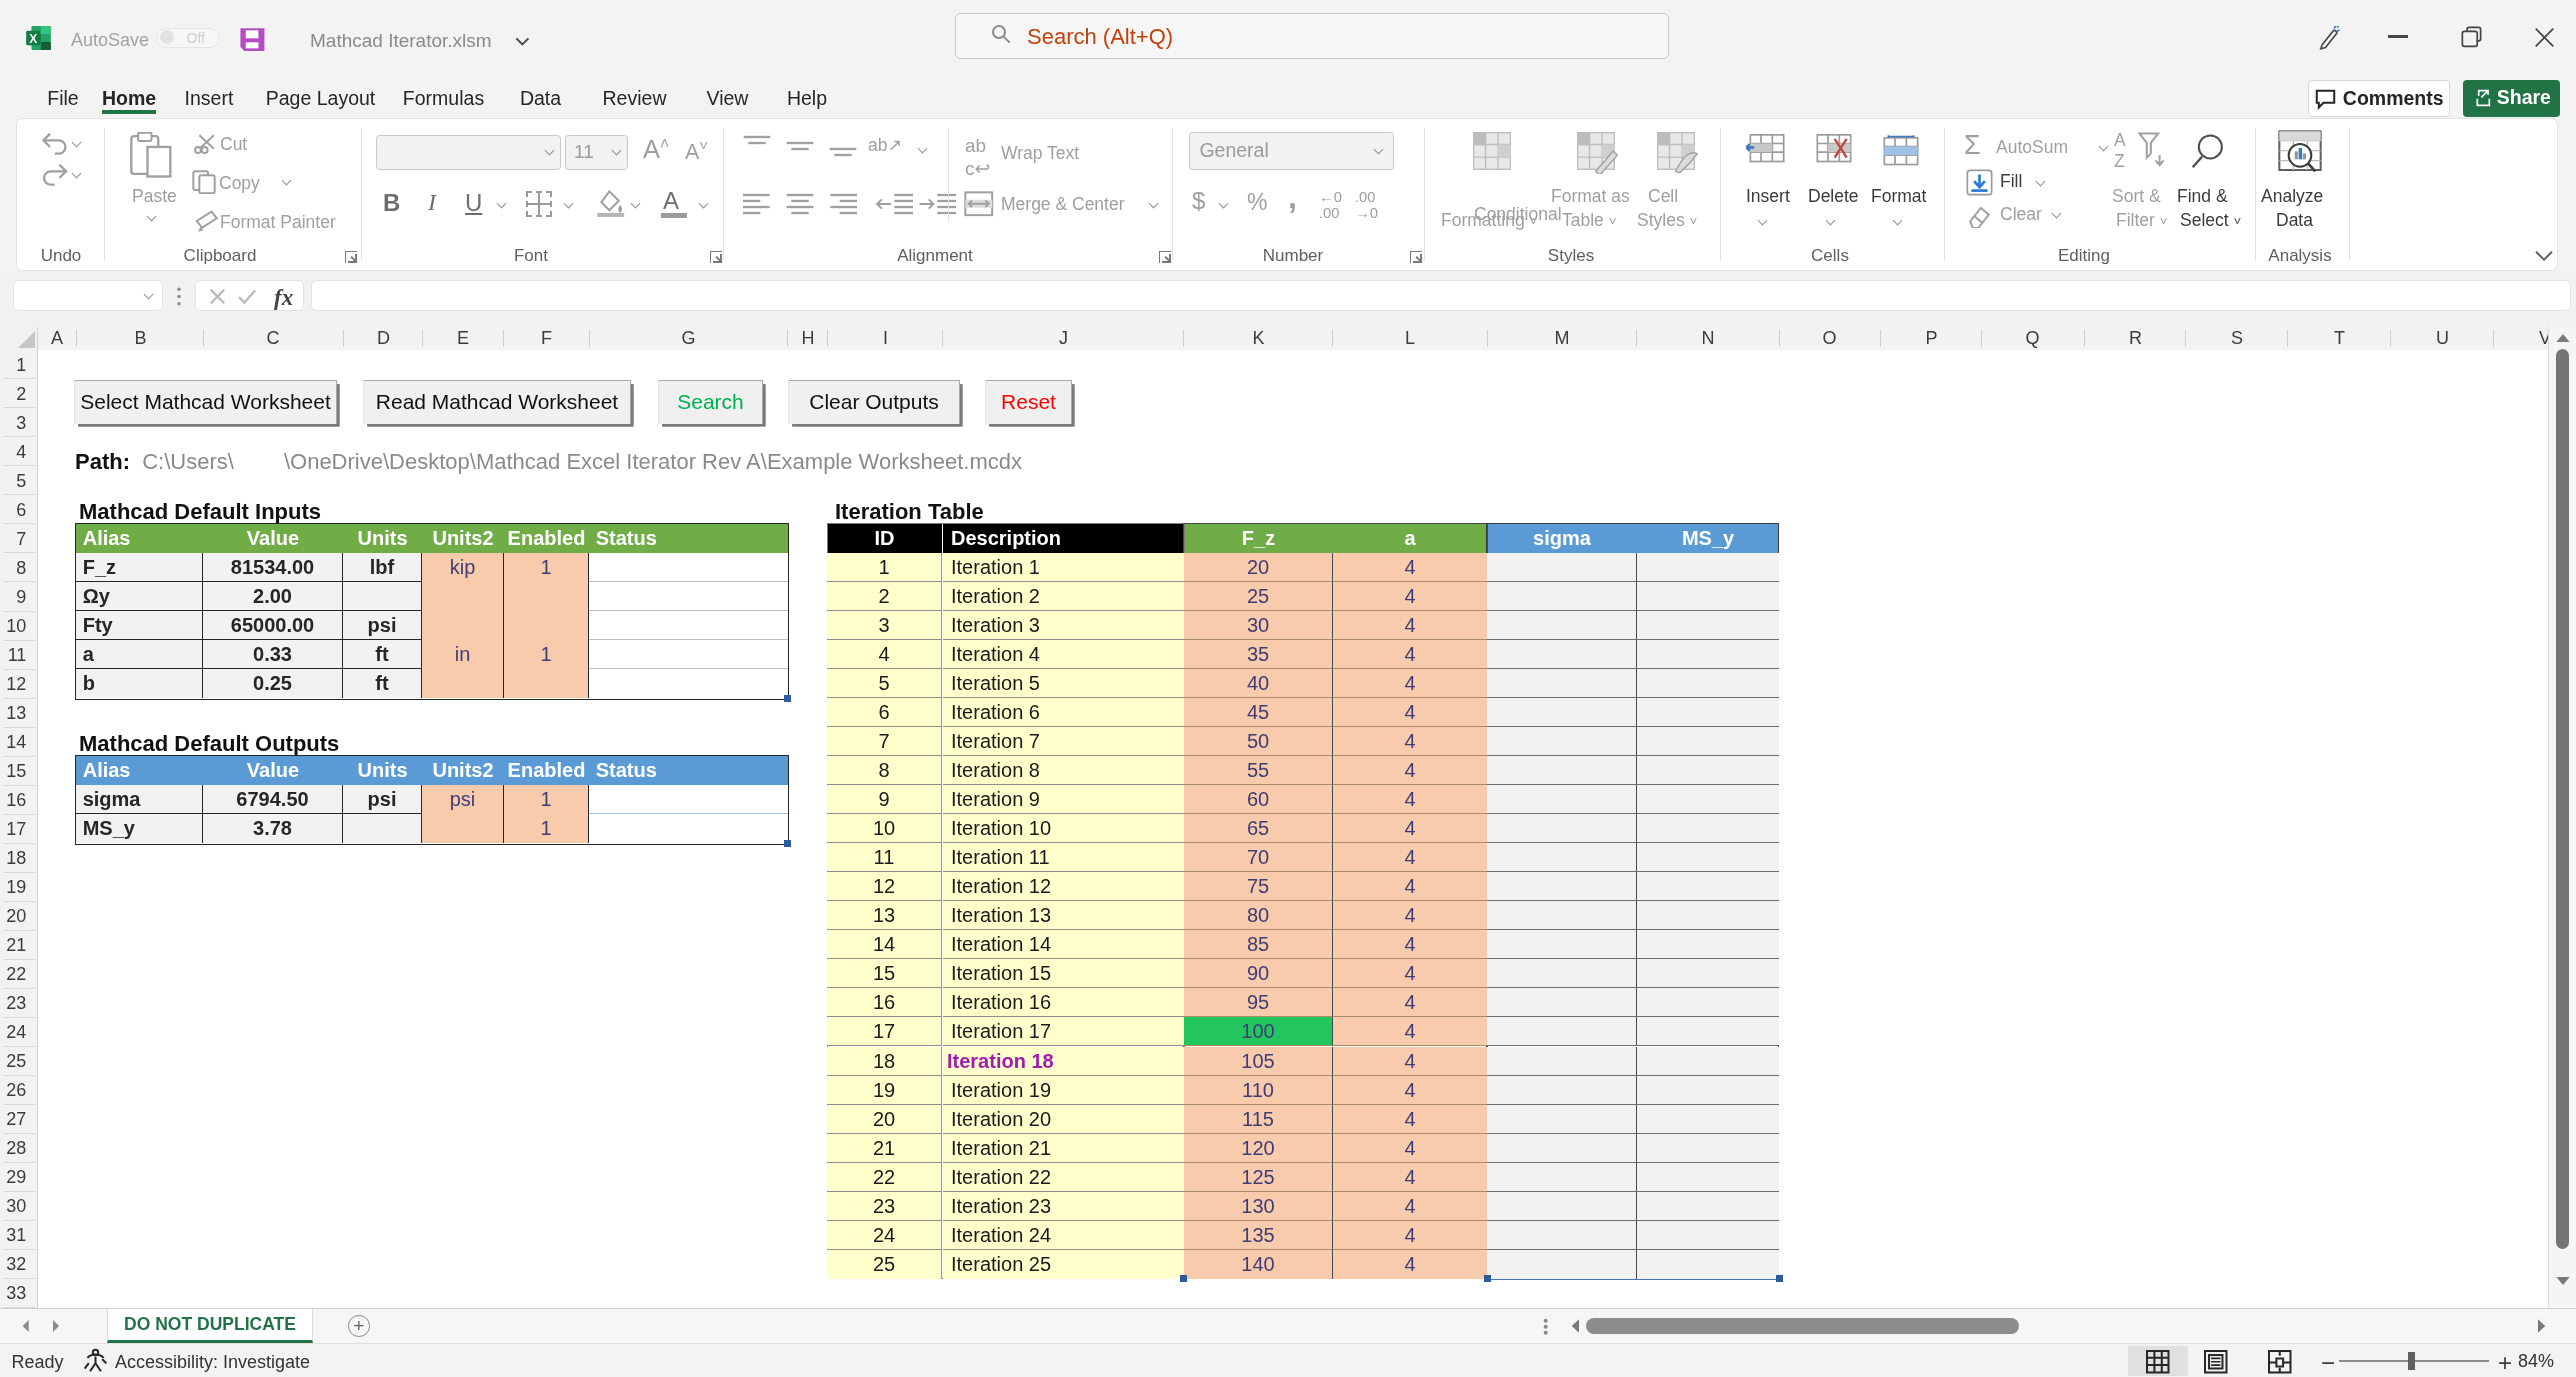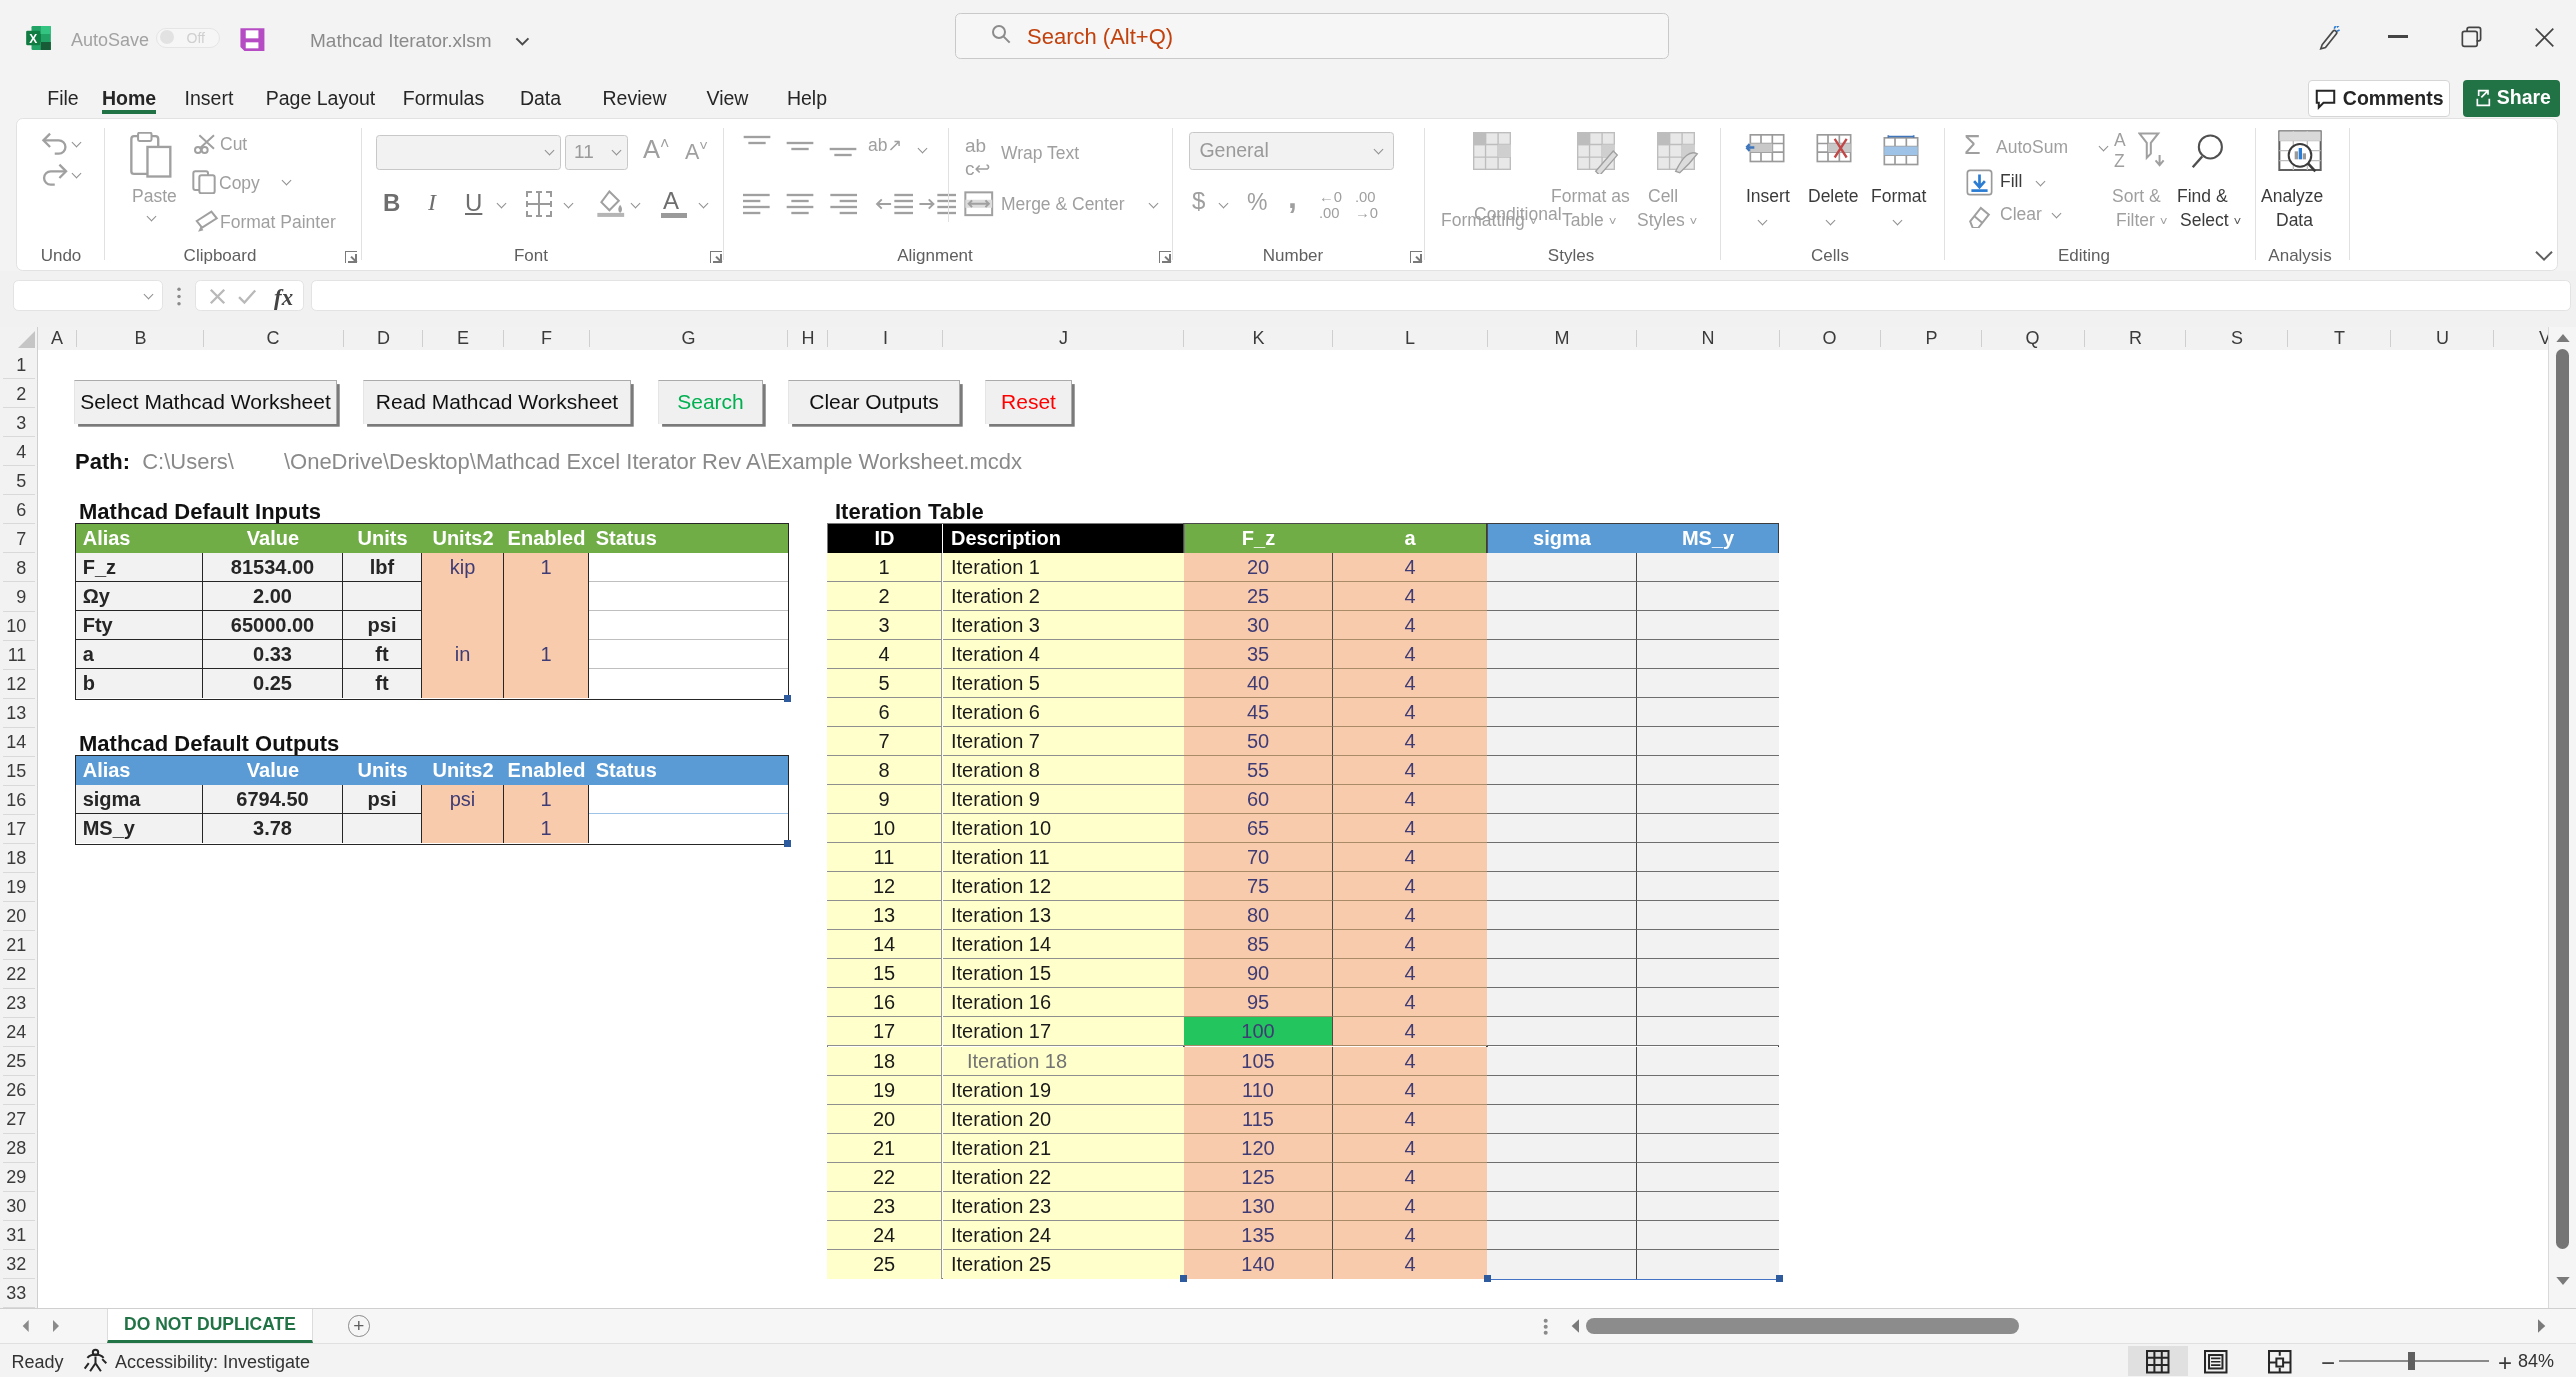--- a/index.html
+++ b/index.html
@@ -681,21 +681,21 @@
 <div class="cell" style="left:1295px;top:638px;width:154px;height:29px;background:#F8CBAD;line-height:29px;font-size:20px;color:#3f3c75;text-align:center;border-bottom:0.7px solid #a98b68;">4</div>
 <div class="cell" style="left:1449px;top:638px;width:150px;height:29px;background:#F2F2F2;line-height:29px;font-size:20px;color:#3f3c75;text-align:center;border-right:0.7px solid #4a4a4a;border-bottom:0.7px solid #6e6e6e;"></div>
 <div class="cell" style="left:1599px;top:638px;width:142px;height:29px;background:#F2F2F2;line-height:29px;font-size:20px;color:#3f3c75;text-align:center;border-bottom:0.7px solid #6e6e6e;"></div>
 <div class="cell" style="left:789px;top:667px;width:115px;height:29px;background:#FFFFCC;line-height:29px;font-size:20px;color:#1a1a1a;text-align:center;border-right:0.7px solid #9a9a9a;border-bottom:0.7px solid #8f8f8f;">17</div>
 <div class="cell" style="left:905px;top:667px;width:241px;height:29px;background:#FFFFCC;line-height:29px;font-size:20px;color:#1a1a1a;text-align:left;padding-left:8px;border-bottom:0.7px solid #8f8f8f;">Iteration 17</div>
 <div class="cell" style="left:1146px;top:667px;width:149px;height:29px;background:#22c55e;line-height:29px;font-size:20px;color:#3f3c75;text-align:center;border-right:0.7px solid #4a4a4a;border-bottom:0.7px solid #a98b68;">100</div>
 <div class="cell" style="left:1295px;top:667px;width:154px;height:29px;background:#F8CBAD;line-height:29px;font-size:20px;color:#3f3c75;text-align:center;border-bottom:0.7px solid #a98b68;">4</div>
 <div class="cell" style="left:1449px;top:667px;width:150px;height:29px;background:#F2F2F2;line-height:29px;font-size:20px;color:#3f3c75;text-align:center;border-right:0.7px solid #4a4a4a;border-bottom:0.7px solid #6e6e6e;"></div>
 <div class="cell" style="left:1599px;top:667px;width:142px;height:29px;background:#F2F2F2;line-height:29px;font-size:20px;color:#3f3c75;text-align:center;border-bottom:0.7px solid #6e6e6e;"></div>
 <div class="cell" style="left:789px;top:697px;width:115px;height:29px;background:#FFFFCC;line-height:29px;font-size:20px;color:#1a1a1a;text-align:center;border-right:0.7px solid #9a9a9a;border-bottom:0.7px solid #8f8f8f;">18</div>
-<div class="cell" style="left:905px;top:697px;width:241px;height:29px;background:#FFFFCC;line-height:29px;font-size:20px;color:#737373;text-align:left;padding-left:24px;border-bottom:0.7px solid #8f8f8f;">Iteration 18</div>
+<div class="cell" style="left:905px;top:697px;width:241px;height:29px;background:#FFFFCC;line-height:29px;font-size:20px;color:#a21caf;text-align:left;padding-left:4px;border-bottom:0.7px solid #8f8f8f;font-weight:bold;">Iteration 18</div>
 <div class="cell" style="left:1146px;top:697px;width:149px;height:29px;background:#F8CBAD;line-height:29px;font-size:20px;color:#3f3c75;text-align:center;border-right:0.7px solid #4a4a4a;border-bottom:0.7px solid #a98b68;">105</div>
 <div class="cell" style="left:1295px;top:697px;width:154px;height:29px;background:#F8CBAD;line-height:29px;font-size:20px;color:#3f3c75;text-align:center;border-bottom:0.7px solid #a98b68;">4</div>
 <div class="cell" style="left:1449px;top:697px;width:150px;height:29px;background:#F2F2F2;line-height:29px;font-size:20px;color:#3f3c75;text-align:center;border-right:0.7px solid #4a4a4a;border-bottom:0.7px solid #6e6e6e;"></div>
 <div class="cell" style="left:1599px;top:697px;width:142px;height:29px;background:#F2F2F2;line-height:29px;font-size:20px;color:#3f3c75;text-align:center;border-bottom:0.7px solid #6e6e6e;"></div>
 <div class="cell" style="left:789px;top:726px;width:115px;height:29px;background:#FFFFCC;line-height:29px;font-size:20px;color:#1a1a1a;text-align:center;border-right:0.7px solid #9a9a9a;border-bottom:0.7px solid #8f8f8f;">19</div>
 <div class="cell" style="left:905px;top:726px;width:241px;height:29px;background:#FFFFCC;line-height:29px;font-size:20px;color:#1a1a1a;text-align:left;padding-left:8px;border-bottom:0.7px solid #8f8f8f;">Iteration 19</div>
 <div class="cell" style="left:1146px;top:726px;width:149px;height:29px;background:#F8CBAD;line-height:29px;font-size:20px;color:#3f3c75;text-align:center;border-right:0.7px solid #4a4a4a;border-bottom:0.7px solid #a98b68;">110</div>
 <div class="cell" style="left:1295px;top:726px;width:154px;height:29px;background:#F8CBAD;line-height:29px;font-size:20px;color:#3f3c75;text-align:center;border-bottom:0.7px solid #a98b68;">4</div>
 <div class="cell" style="left:1449px;top:726px;width:150px;height:29px;background:#F2F2F2;line-height:29px;font-size:20px;color:#3f3c75;text-align:center;border-right:0.7px solid #4a4a4a;border-bottom:0.7px solid #6e6e6e;"></div>
 <div class="cell" style="left:1599px;top:726px;width:142px;height:29px;background:#F2F2F2;line-height:29px;font-size:20px;color:#3f3c75;text-align:center;border-bottom:0.7px solid #6e6e6e;"></div>

